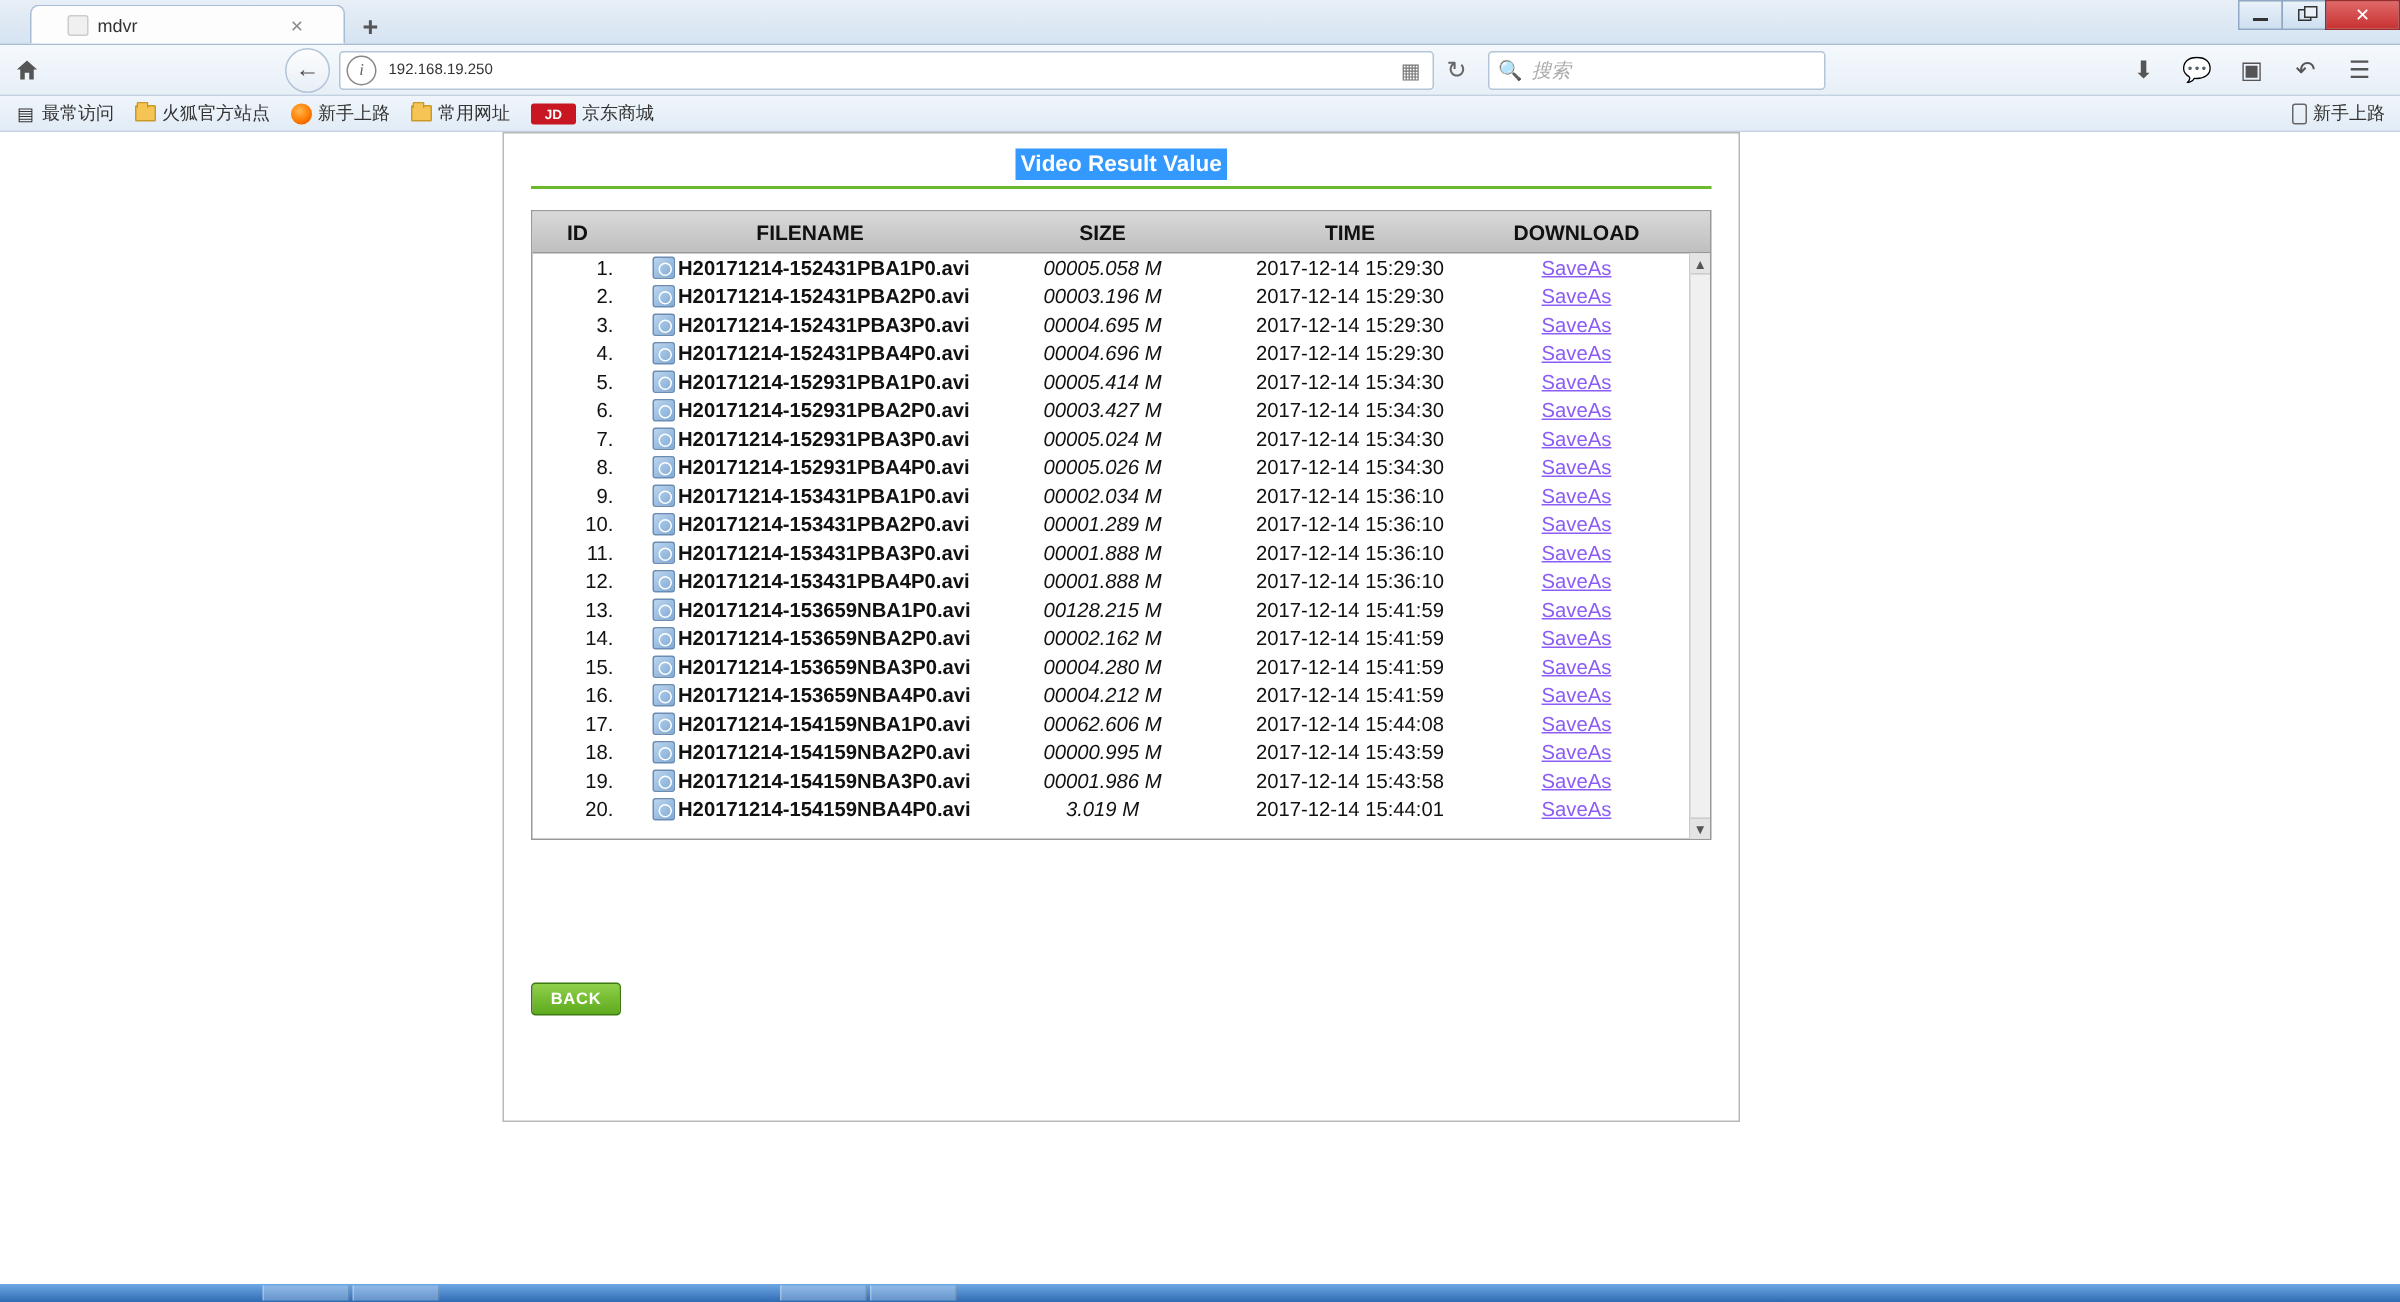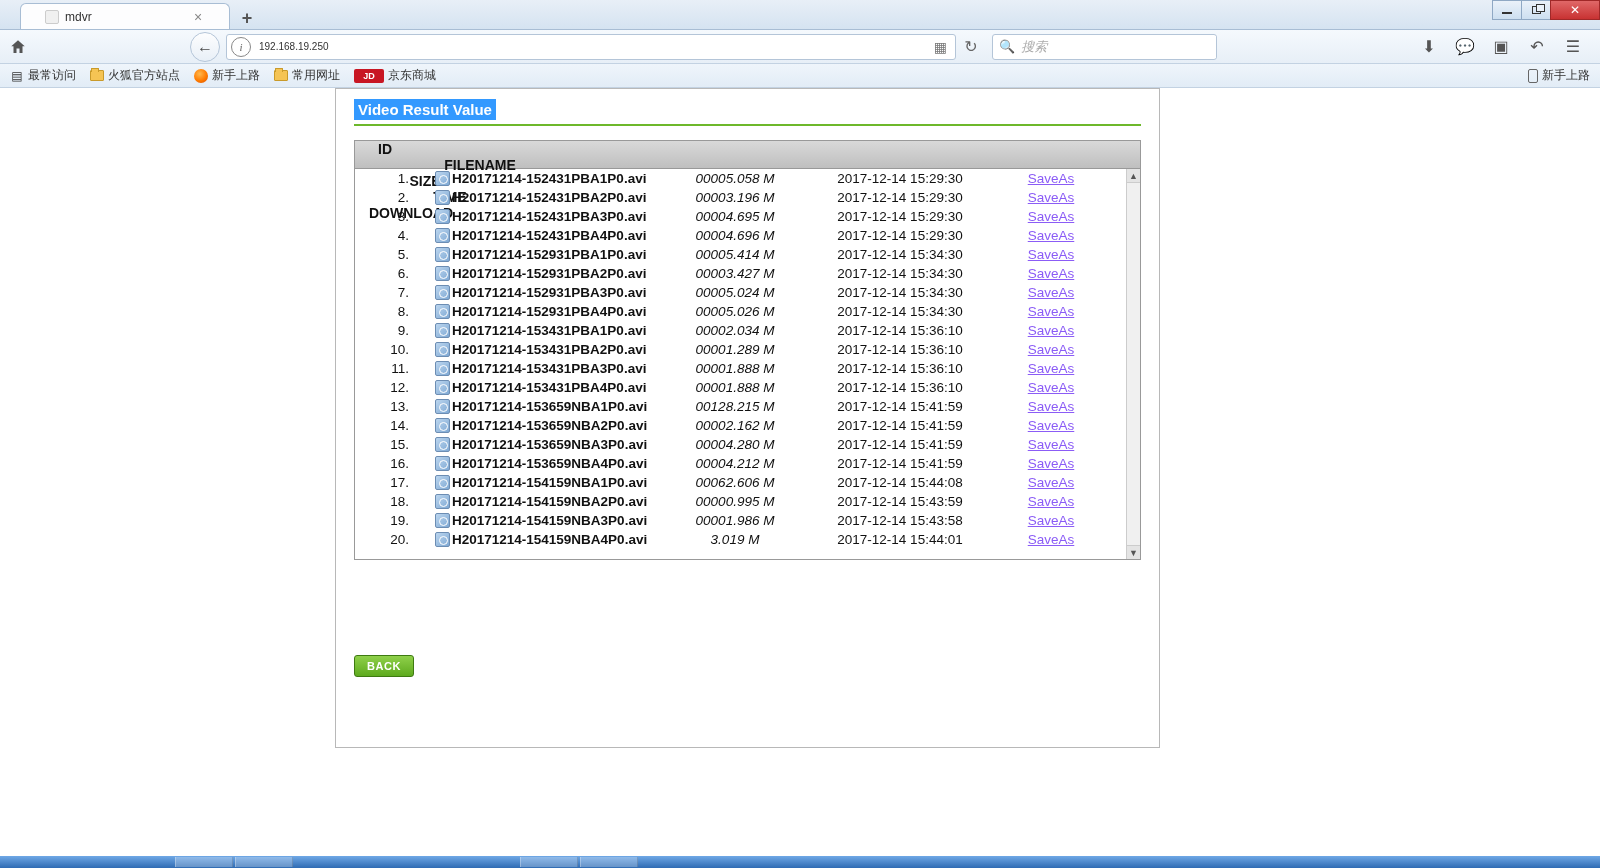--- a/index.html
+++ b/index.html
@@ -150,20 +150,21 @@
     background:#fff;
   }
   .content-panel {
     position:absolute;
     left: 335px;
     top: 0;
     width: 825px;
     height: 660px;
     border: 1px solid #b8b8b8;
     background: #fff;
+    text-align: center;
   }
   .panel-inner { padding: 10px 18px 18px 18px; }
   .heading {
     display:inline-block;
     background:#3399ff;
     color:#fff;
     font-weight:bold;
     font-size:15px;
     padding: 2px 4px;
   }
@@ -176,21 +177,20 @@
     height: 420px;
   }
   .thead {
     display:flex;
     background: linear-gradient(to bottom, #d9d9d9, #bfbfbf);
     border-bottom: 1px solid #999;
     height: 28px;
     font-weight: bold;
     font-size: 14px;
     color: #111;
-    flex-direction: column;
   }
   .thead > div { display:flex; align-items:center; justify-content:center; }
   .c-id { width: 60px; }
   .c-name { width: 250px; }
   .c-size { width: 140px; }
   .c-time { width: 190px; }
   .c-dl { width: 112px; }
 
   .tbody {
     position:absolute; top:28px; bottom:0; left:0; right:14px;

